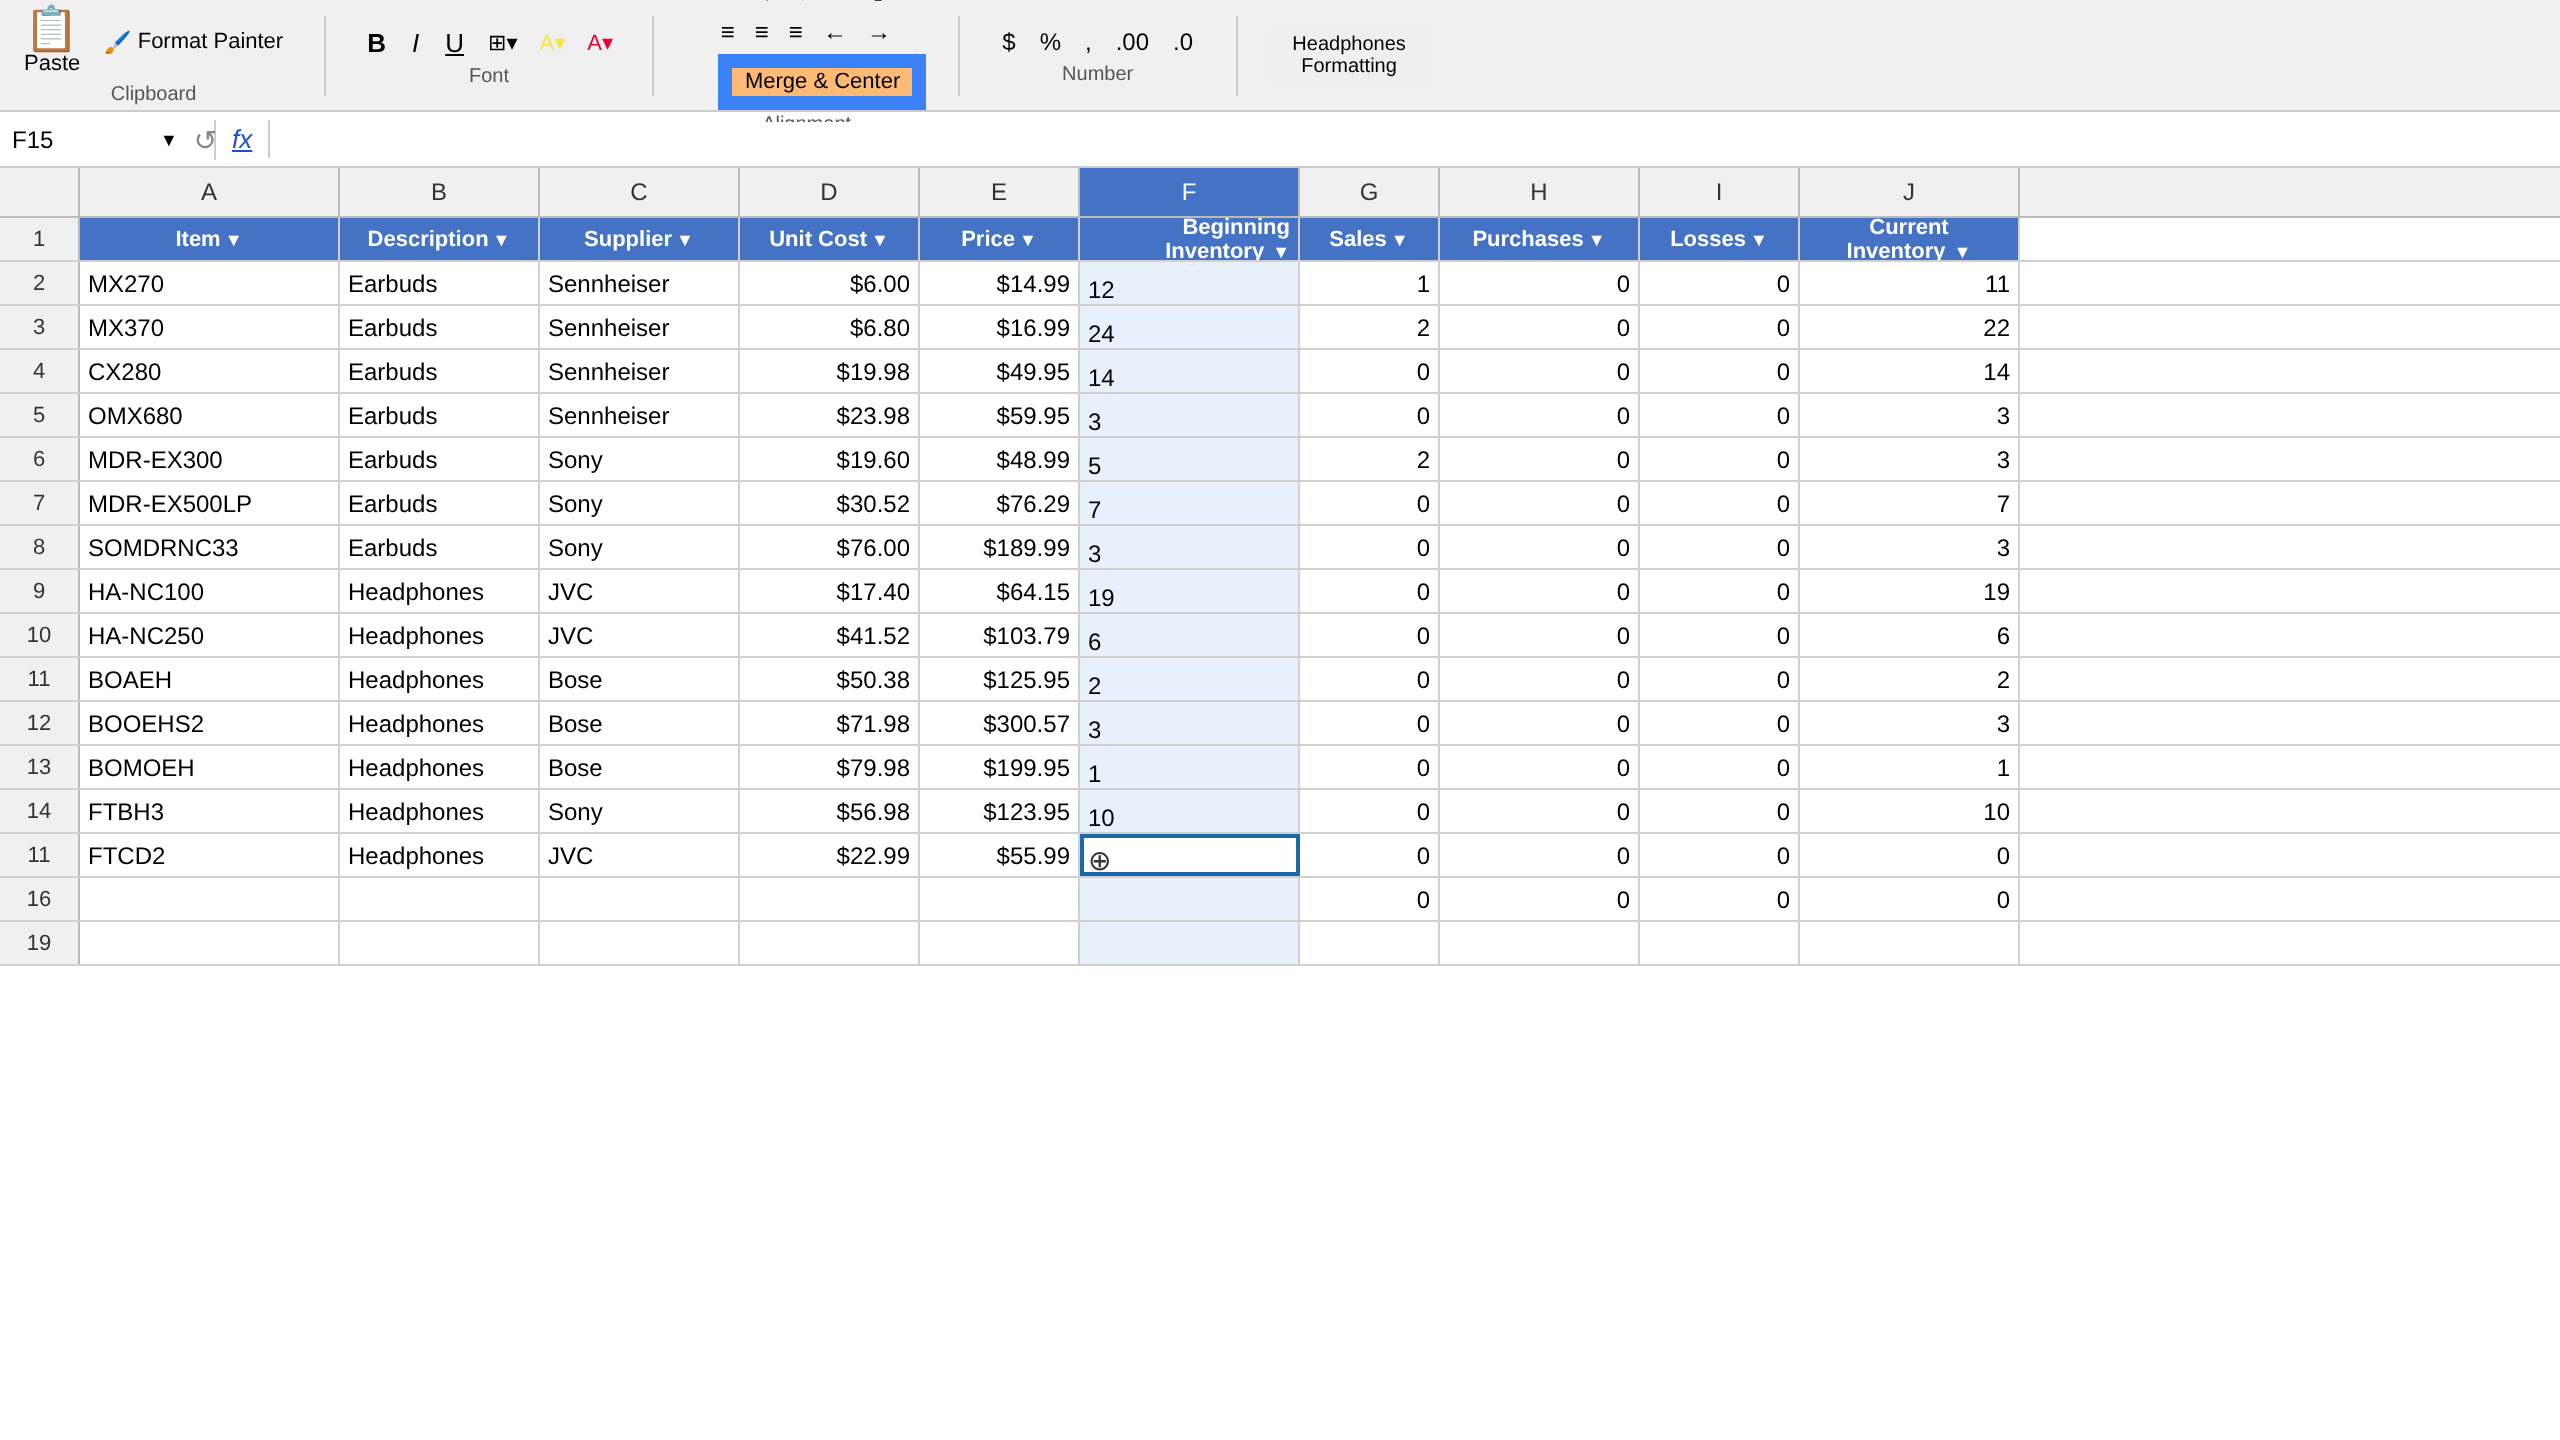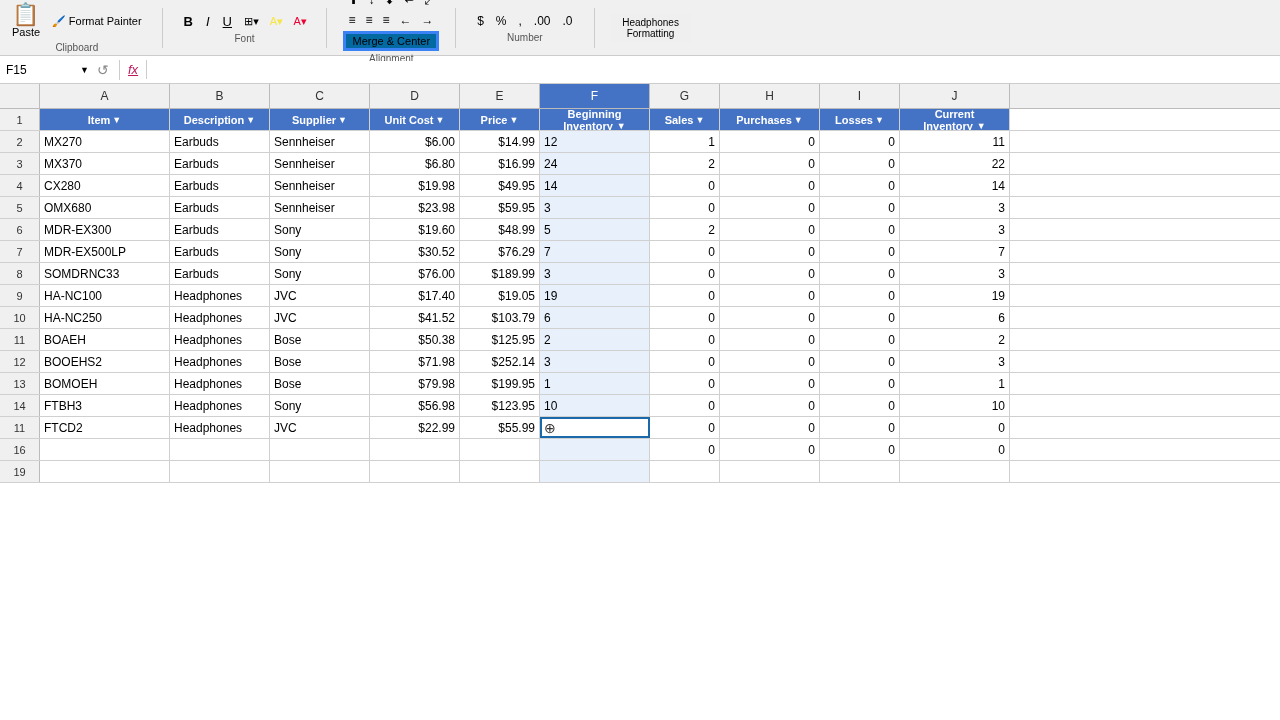--- a/index.html
+++ b/index.html
@@ -66,54 +66,54 @@
       align-items: center;
       gap: 3px;
     }
     .btn-bold { font-weight: bold; font-size: 13px; cursor: pointer; padding: 1px 4px; border: 1px solid transparent; }
     .btn-italic { font-style: italic; font-size: 13px; cursor: pointer; padding: 1px 4px; border: 1px solid transparent; }
     .btn-underline { text-decoration: underline; font-size: 13px; cursor: pointer; padding: 1px 4px; border: 1px solid transparent; }
     .btn-small { font-size: 11px; cursor: pointer; padding: 1px 3px; border: 1px solid transparent; }
     .align-section { display: flex; flex-direction: column; gap: 2px; }
     .align-row { display: flex; gap: 2px; }
     .align-btn { font-size: 12px; cursor: pointer; padding: 1px 3px; border: 1px solid transparent; }
-    .merge-btn { font-size: 11px; cursor: pointer; padding: 1px 6px; border: 3px solid #3b82f6; background: #0369a1; }
+    .merge-btn { font-size: 11px; cursor: pointer; padding: 1px 6px; border: 7px solid #3b82f6; background: #fdba74; margin-left: 16px; }
     .number-section { display: flex; flex-direction: column; gap: 2px; }
     .currency-row { display: flex; gap: 2px; align-items: center; }
     .currency-btn { font-size: 12px; cursor: pointer; padding: 1px 4px; border: 1px solid transparent; }
     .conditional-btn { font-size: 10px; cursor: pointer; padding: 2px 4px; border: 1px solid transparent; text-align: center; max-width: 80px; }
 
     
     .formula-bar {
       display: flex;
       align-items: center;
       border-bottom: 1px solid #ccc;
       height: 28px;
       background: #fff;
     }
     .cell-ref {
-      width: 120px;
+      width: 108px;
       border-right: 1px solid #ccc;
       padding: 2px 6px;
       font-size: 12px;
       display: flex;
       align-items: center;
       gap: 4px;
     }
     .cell-ref input {
       border: none;
       outline: none;
       font-size: 12px;
       width: 70px;
     }
     .formula-icon {
       padding: 2px 8px;
       font-size: 13px;
       font-style: italic;
-      color: #be185d;
+      color: #1d4ed8;
       border-right: 1px solid #ccc;
       text-decoration: underline;
     }
     .formula-input {
       flex: 1;
       padding: 2px 6px;
       border: none;
       outline: none;
       font-size: 12px;
     }
@@ -220,21 +220,21 @@
       font-size: 9px;
       margin-left: 2px;
     }
 
     
     .cursor-indicator {
       font-size: 14px;
       color: #333;
     }
 
-    .grid-row .cell.col-f { background: #e8f0fb; }
+    .grid-row .cell.col-f { background: #e8f0fb; align-items: flex-end; }
     .header-row .cell.col-f { background: #4472c4; }
     .selected-cell.col-f { background: #fff !important; outline: 2px solid #1a6aab; }
 
   </style>
 </head>
 <body>
 
 <div class="toolbar">
 
   <div class="toolbar-section">
@@ -493,21 +493,21 @@
     <div class="cell col-h text-right">0</div>
     <div class="cell col-i text-right">0</div>
     <div class="cell col-j text-right">3</div>
   </div>
       <div class="grid-row data-row">
     <div class="row-num">9</div>
     <div class="cell col-a">HA-NC100</div>
     <div class="cell col-b">Headphones</div>
     <div class="cell col-c">JVC</div>
     <div class="cell col-d text-right">$17.40</div>
-    <div class="cell col-e text-right">$19.05</div>
+    <div class="cell col-e text-right">$64.15</div>
     <div class="cell col-f" style="background:#e8f0fb;">
       19
     </div>
     <div class="cell col-g text-right">0</div>
     <div class="cell col-h text-right">0</div>
     <div class="cell col-i text-right">0</div>
     <div class="cell col-j text-right">19</div>
   </div>
       <div class="grid-row data-row">
     <div class="row-num">10</div>
@@ -538,21 +538,21 @@
     <div class="cell col-h text-right">0</div>
     <div class="cell col-i text-right">0</div>
     <div class="cell col-j text-right">2</div>
   </div>
       <div class="grid-row data-row">
     <div class="row-num">12</div>
     <div class="cell col-a">BOOEHS2</div>
     <div class="cell col-b">Headphones</div>
     <div class="cell col-c">Bose</div>
     <div class="cell col-d text-right">$71.98</div>
-    <div class="cell col-e text-right">$252.14</div>
+    <div class="cell col-e text-right">$300.57</div>
     <div class="cell col-f" style="background:#e8f0fb;">
       3
     </div>
     <div class="cell col-g text-right">0</div>
     <div class="cell col-h text-right">0</div>
     <div class="cell col-i text-right">0</div>
     <div class="cell col-j text-right">3</div>
   </div>
       <div class="grid-row data-row">
     <div class="row-num">13</div>

